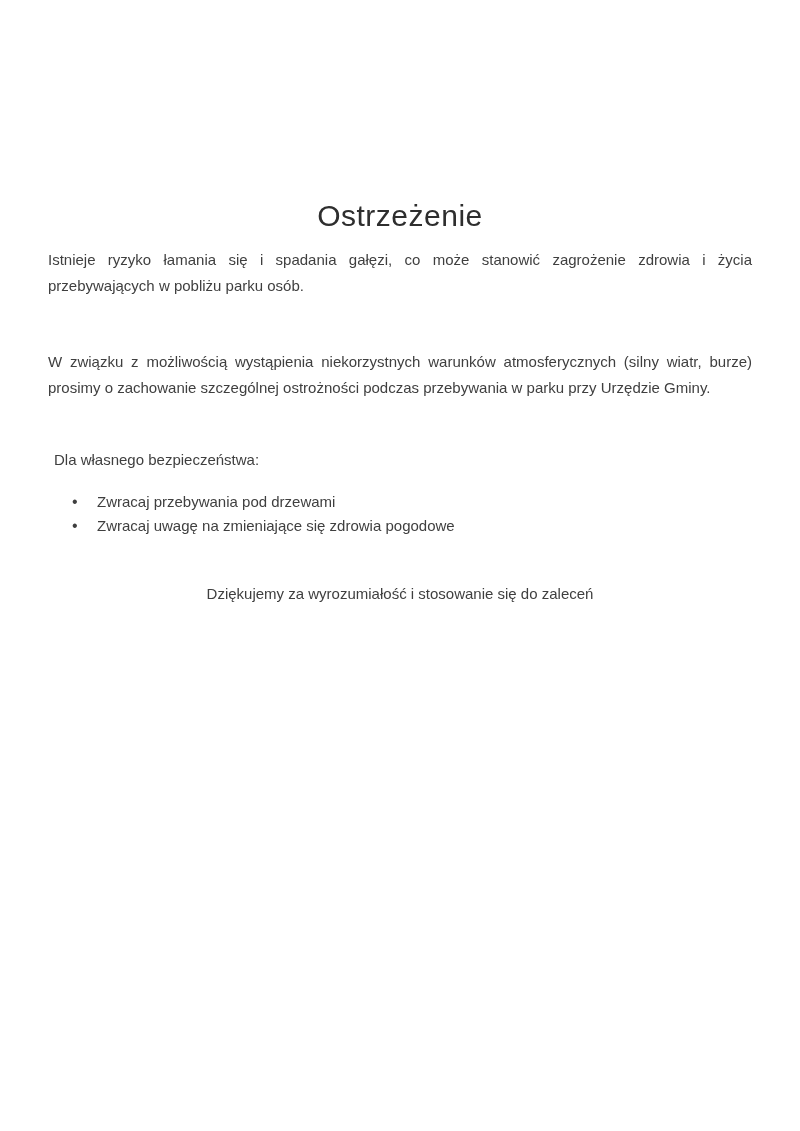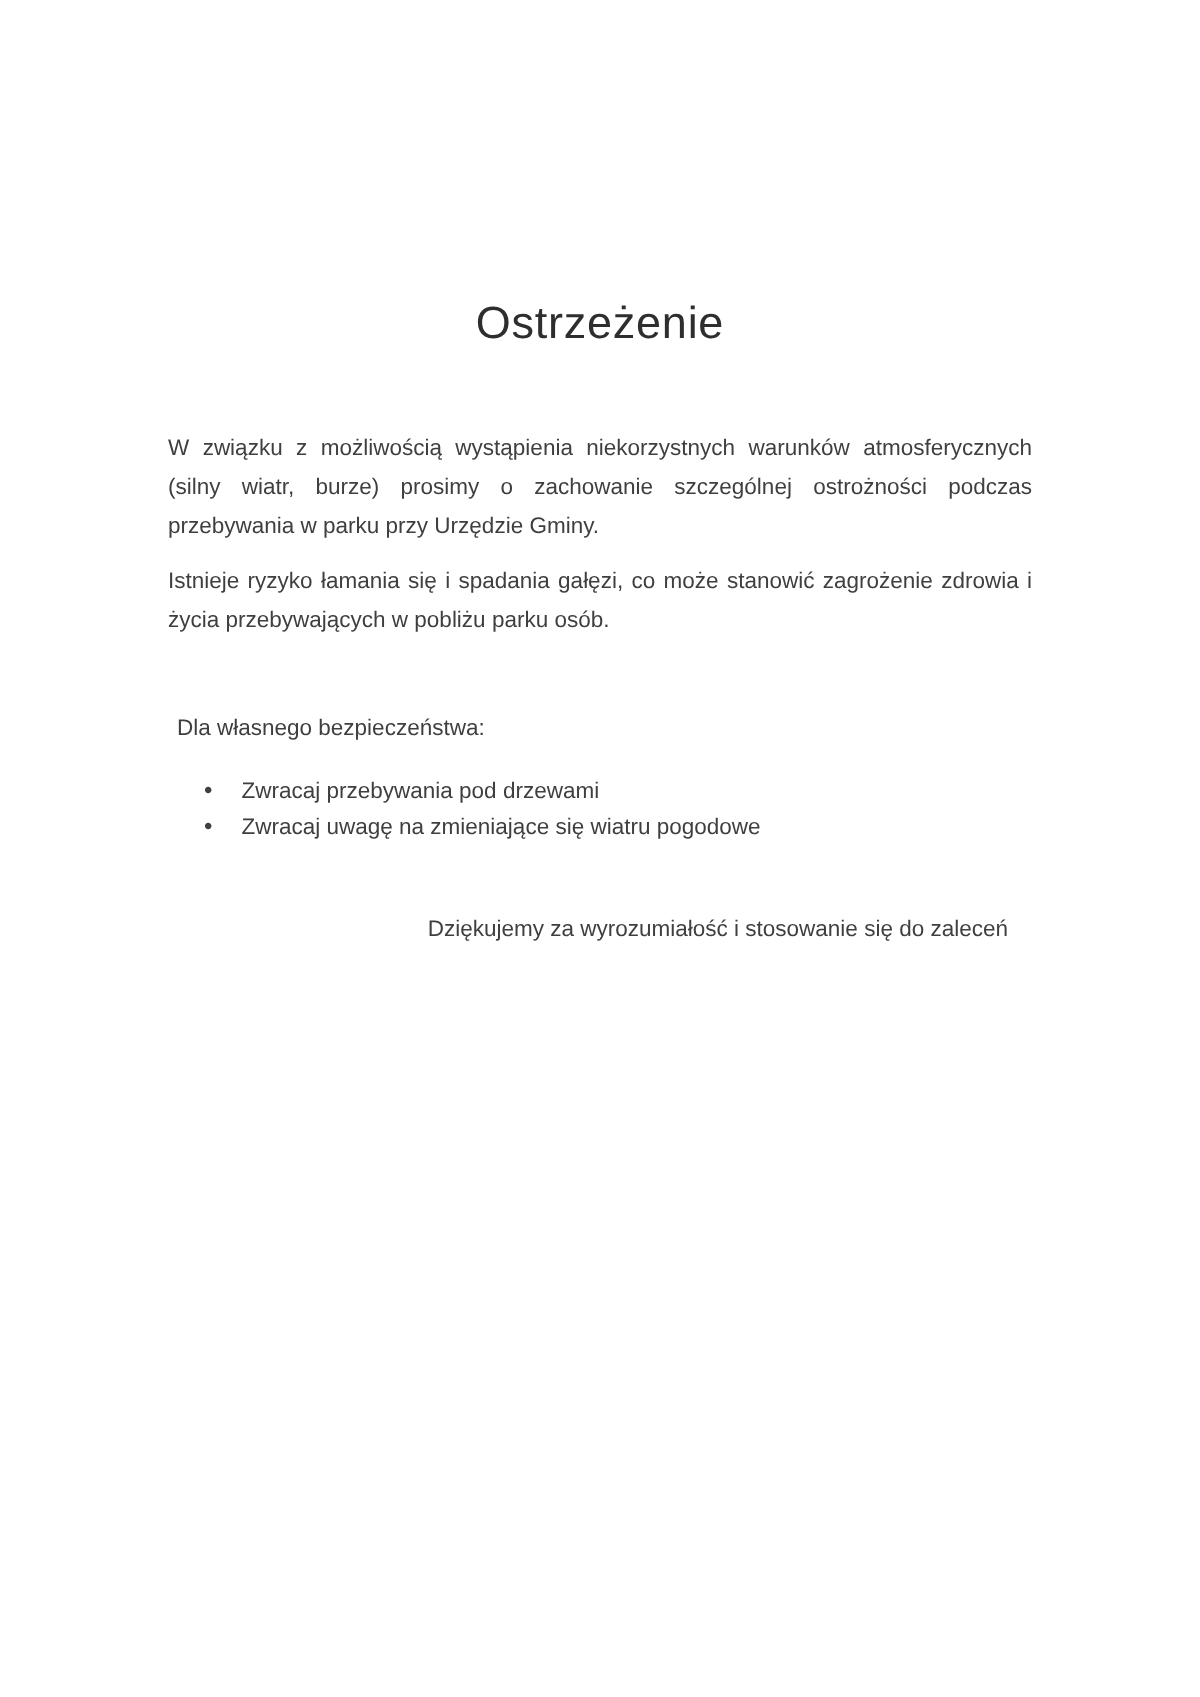--- a/index.html
+++ b/index.html
@@ -7,21 +7,21 @@
     padding: 0;
     background: #ffffff;
   }
   .page {
     position: relative;
     width: 800px;
     height: 1131px;
     margin: 0 auto;
     background: #ffffff;
     box-sizing: border-box;
-    padding: 0 112px;
+    padding: 0 48px;
     font-family: "Liberation Sans", "DejaVu Sans", sans-serif;
     color: #3f3f3f;
     overflow: hidden;
   }
   .doc-title {
     margin: 0;
     padding-top: 196px;
     text-align: center;
     font-size: 30px;
     line-height: 40px;
@@ -65,36 +65,36 @@
     top: 0;
     font-size: 16px;
     line-height: 24px;
     color: #3f3f3f;
   }
   .closing {
     margin: 16px;
     margin-top: 43px;
     font-size: 15px;
     line-height: 26px;
-    text-align: right;
+    text-align: center;
   }
 </style>
 </head>
 <body>
 
 <div class="page">
 
   <h1 class="doc-title">Ostrzeżenie</h1>
 
+  <p class="para para-2">Istnieje ryzyko łamania się i spadania gałęzi, co może stanowić zagrożenie zdrowia i życia przebywających w pobliżu parku osób.</p>
+
   <p class="para para-1">W związku z możliwością wystąpienia niekorzystnych warunków atmosferycznych (silny wiatr, burze) prosimy o zachowanie szczególnej ostrożności podczas przebywania w parku przy Urzędzie Gminy.</p>
-
-  <p class="para para-2">Istnieje ryzyko łamania się i spadania gałęzi, co może stanowić zagrożenie zdrowia i życia przebywających w pobliżu parku osób.</p>
 
   <p class="list-intro">Dla własnego bezpieczeństwa:</p>
 
   <ul class="safety-list">
     <li>Zwracaj przebywania pod drzewami</li>
-    <li>Zwracaj uwagę na zmieniające się wiatru pogodowe</li>
+    <li>Zwracaj uwagę na zmieniające się zdrowia pogodowe</li>
   </ul>
 
   <p class="closing">Dziękujemy za wyrozumiałość i stosowanie się do zaleceń</p>
 
 </div>
 
 </body></html>

